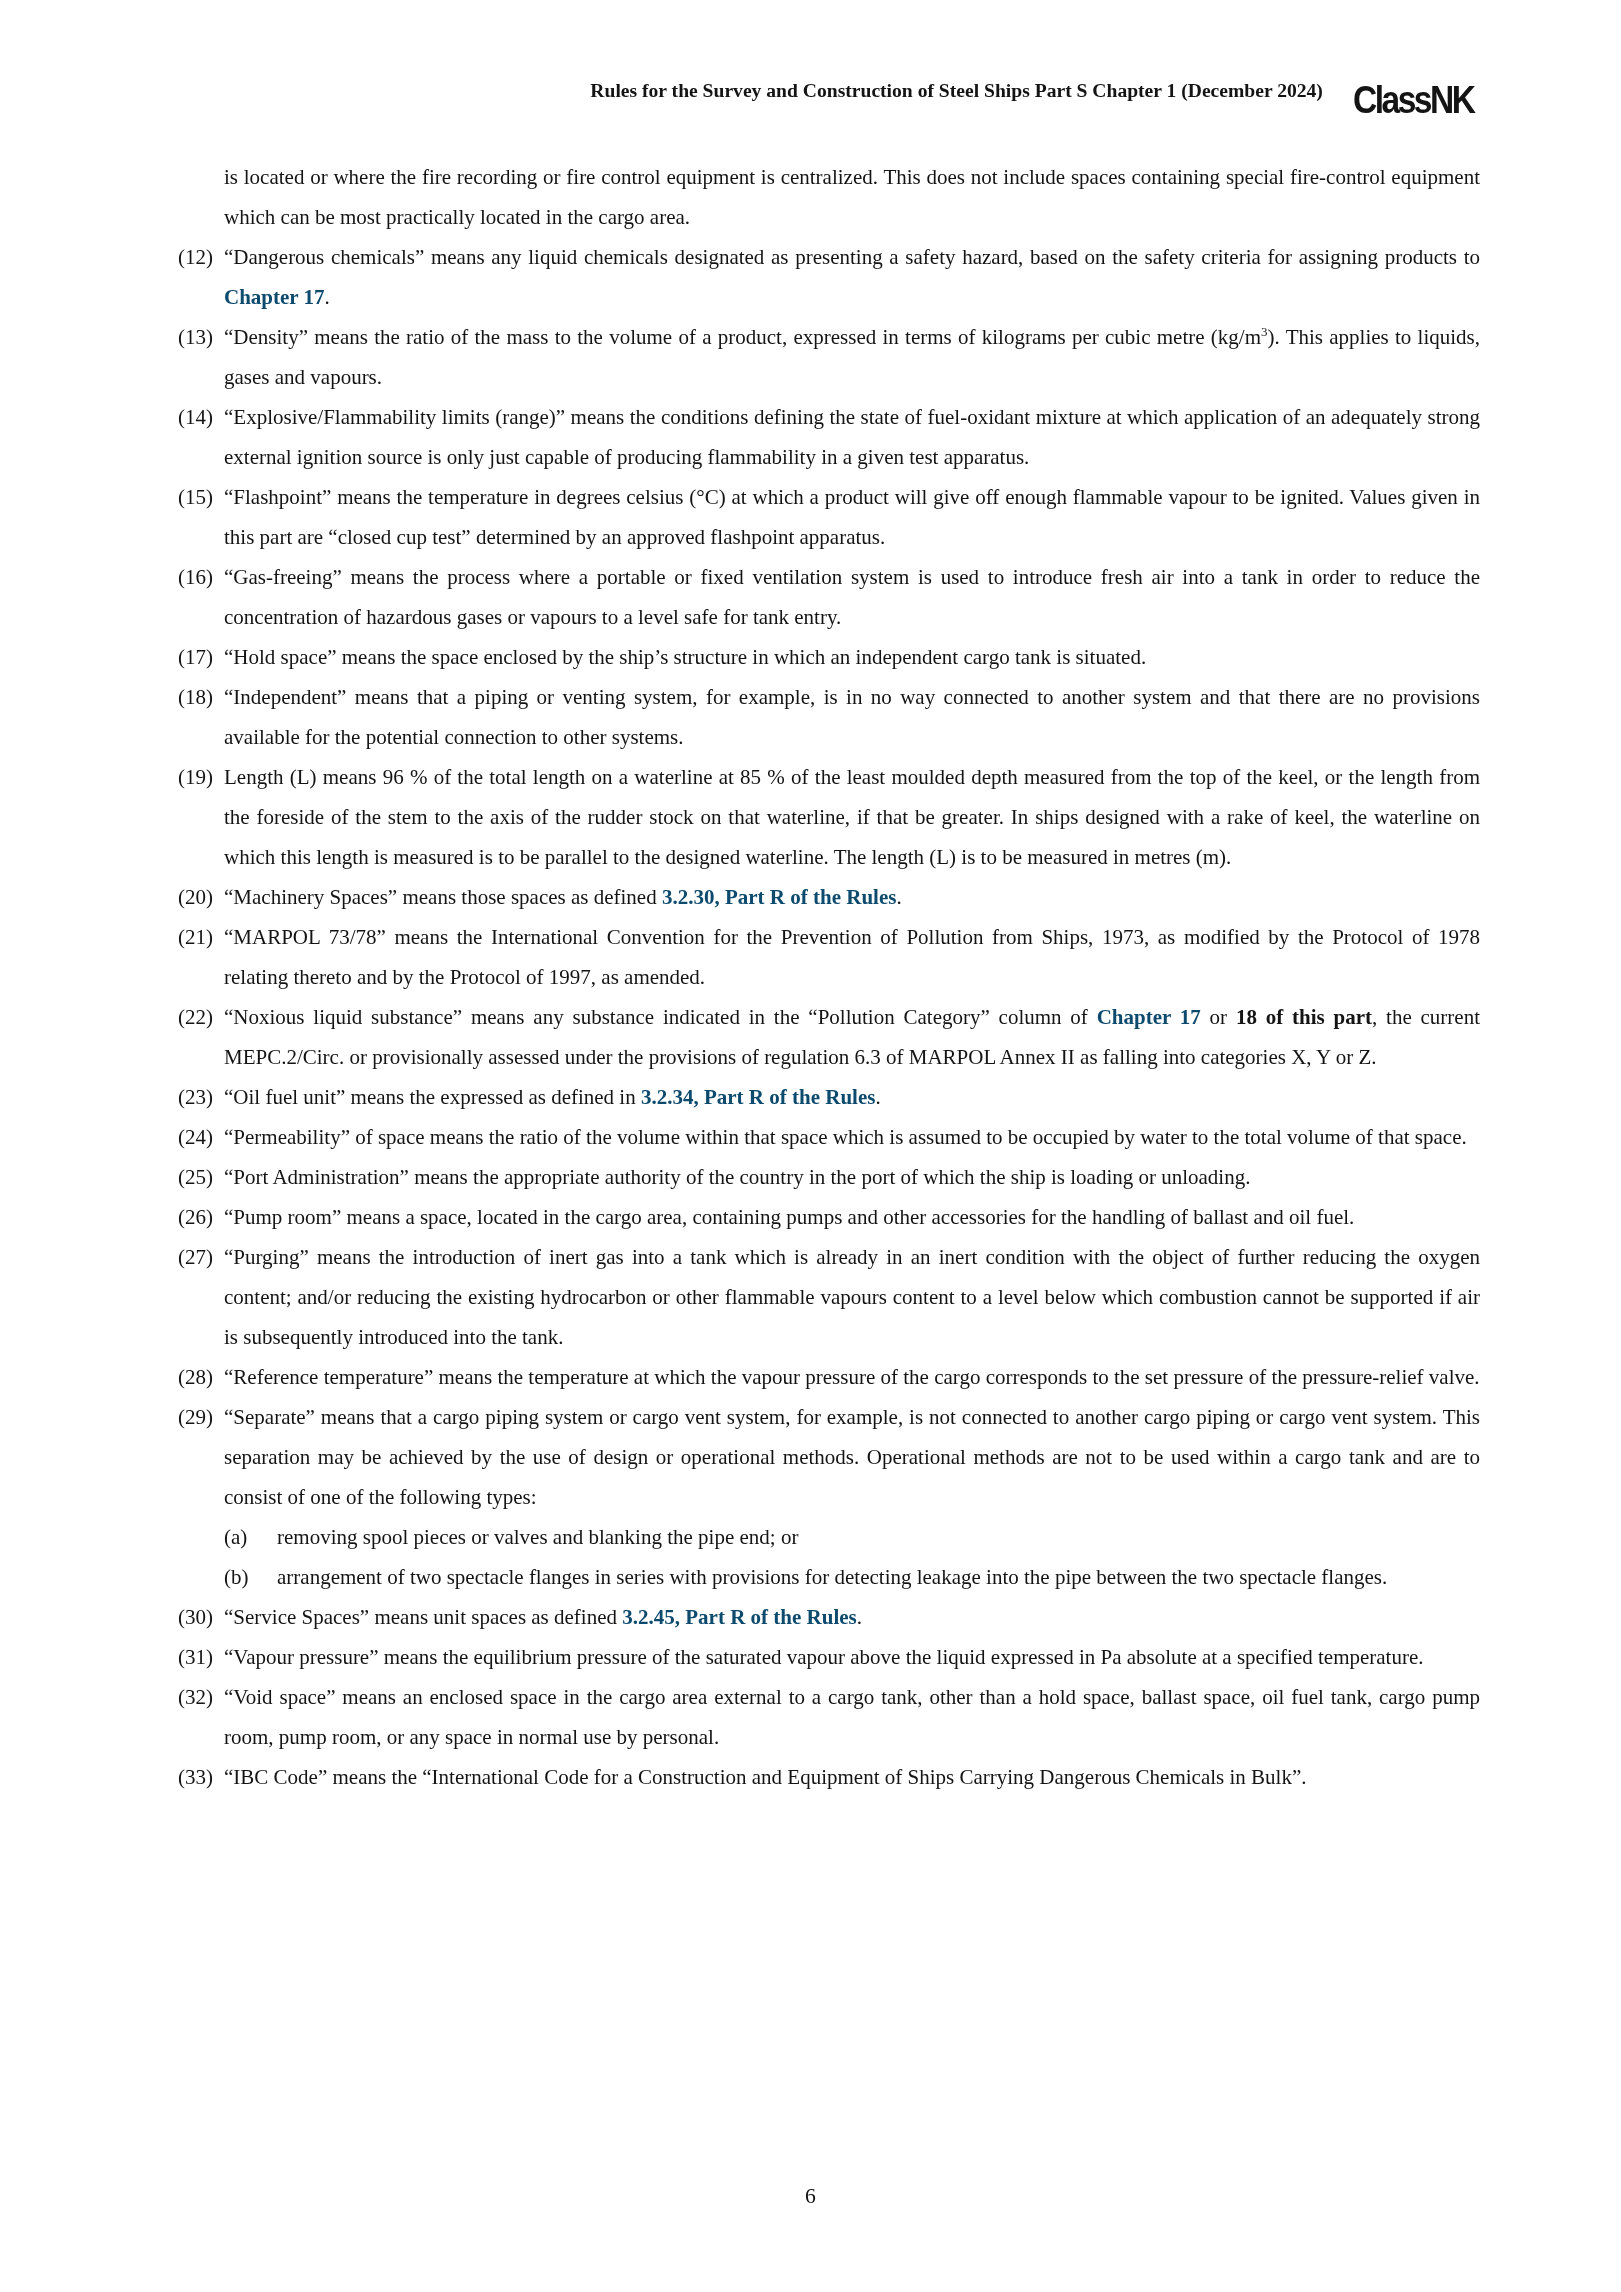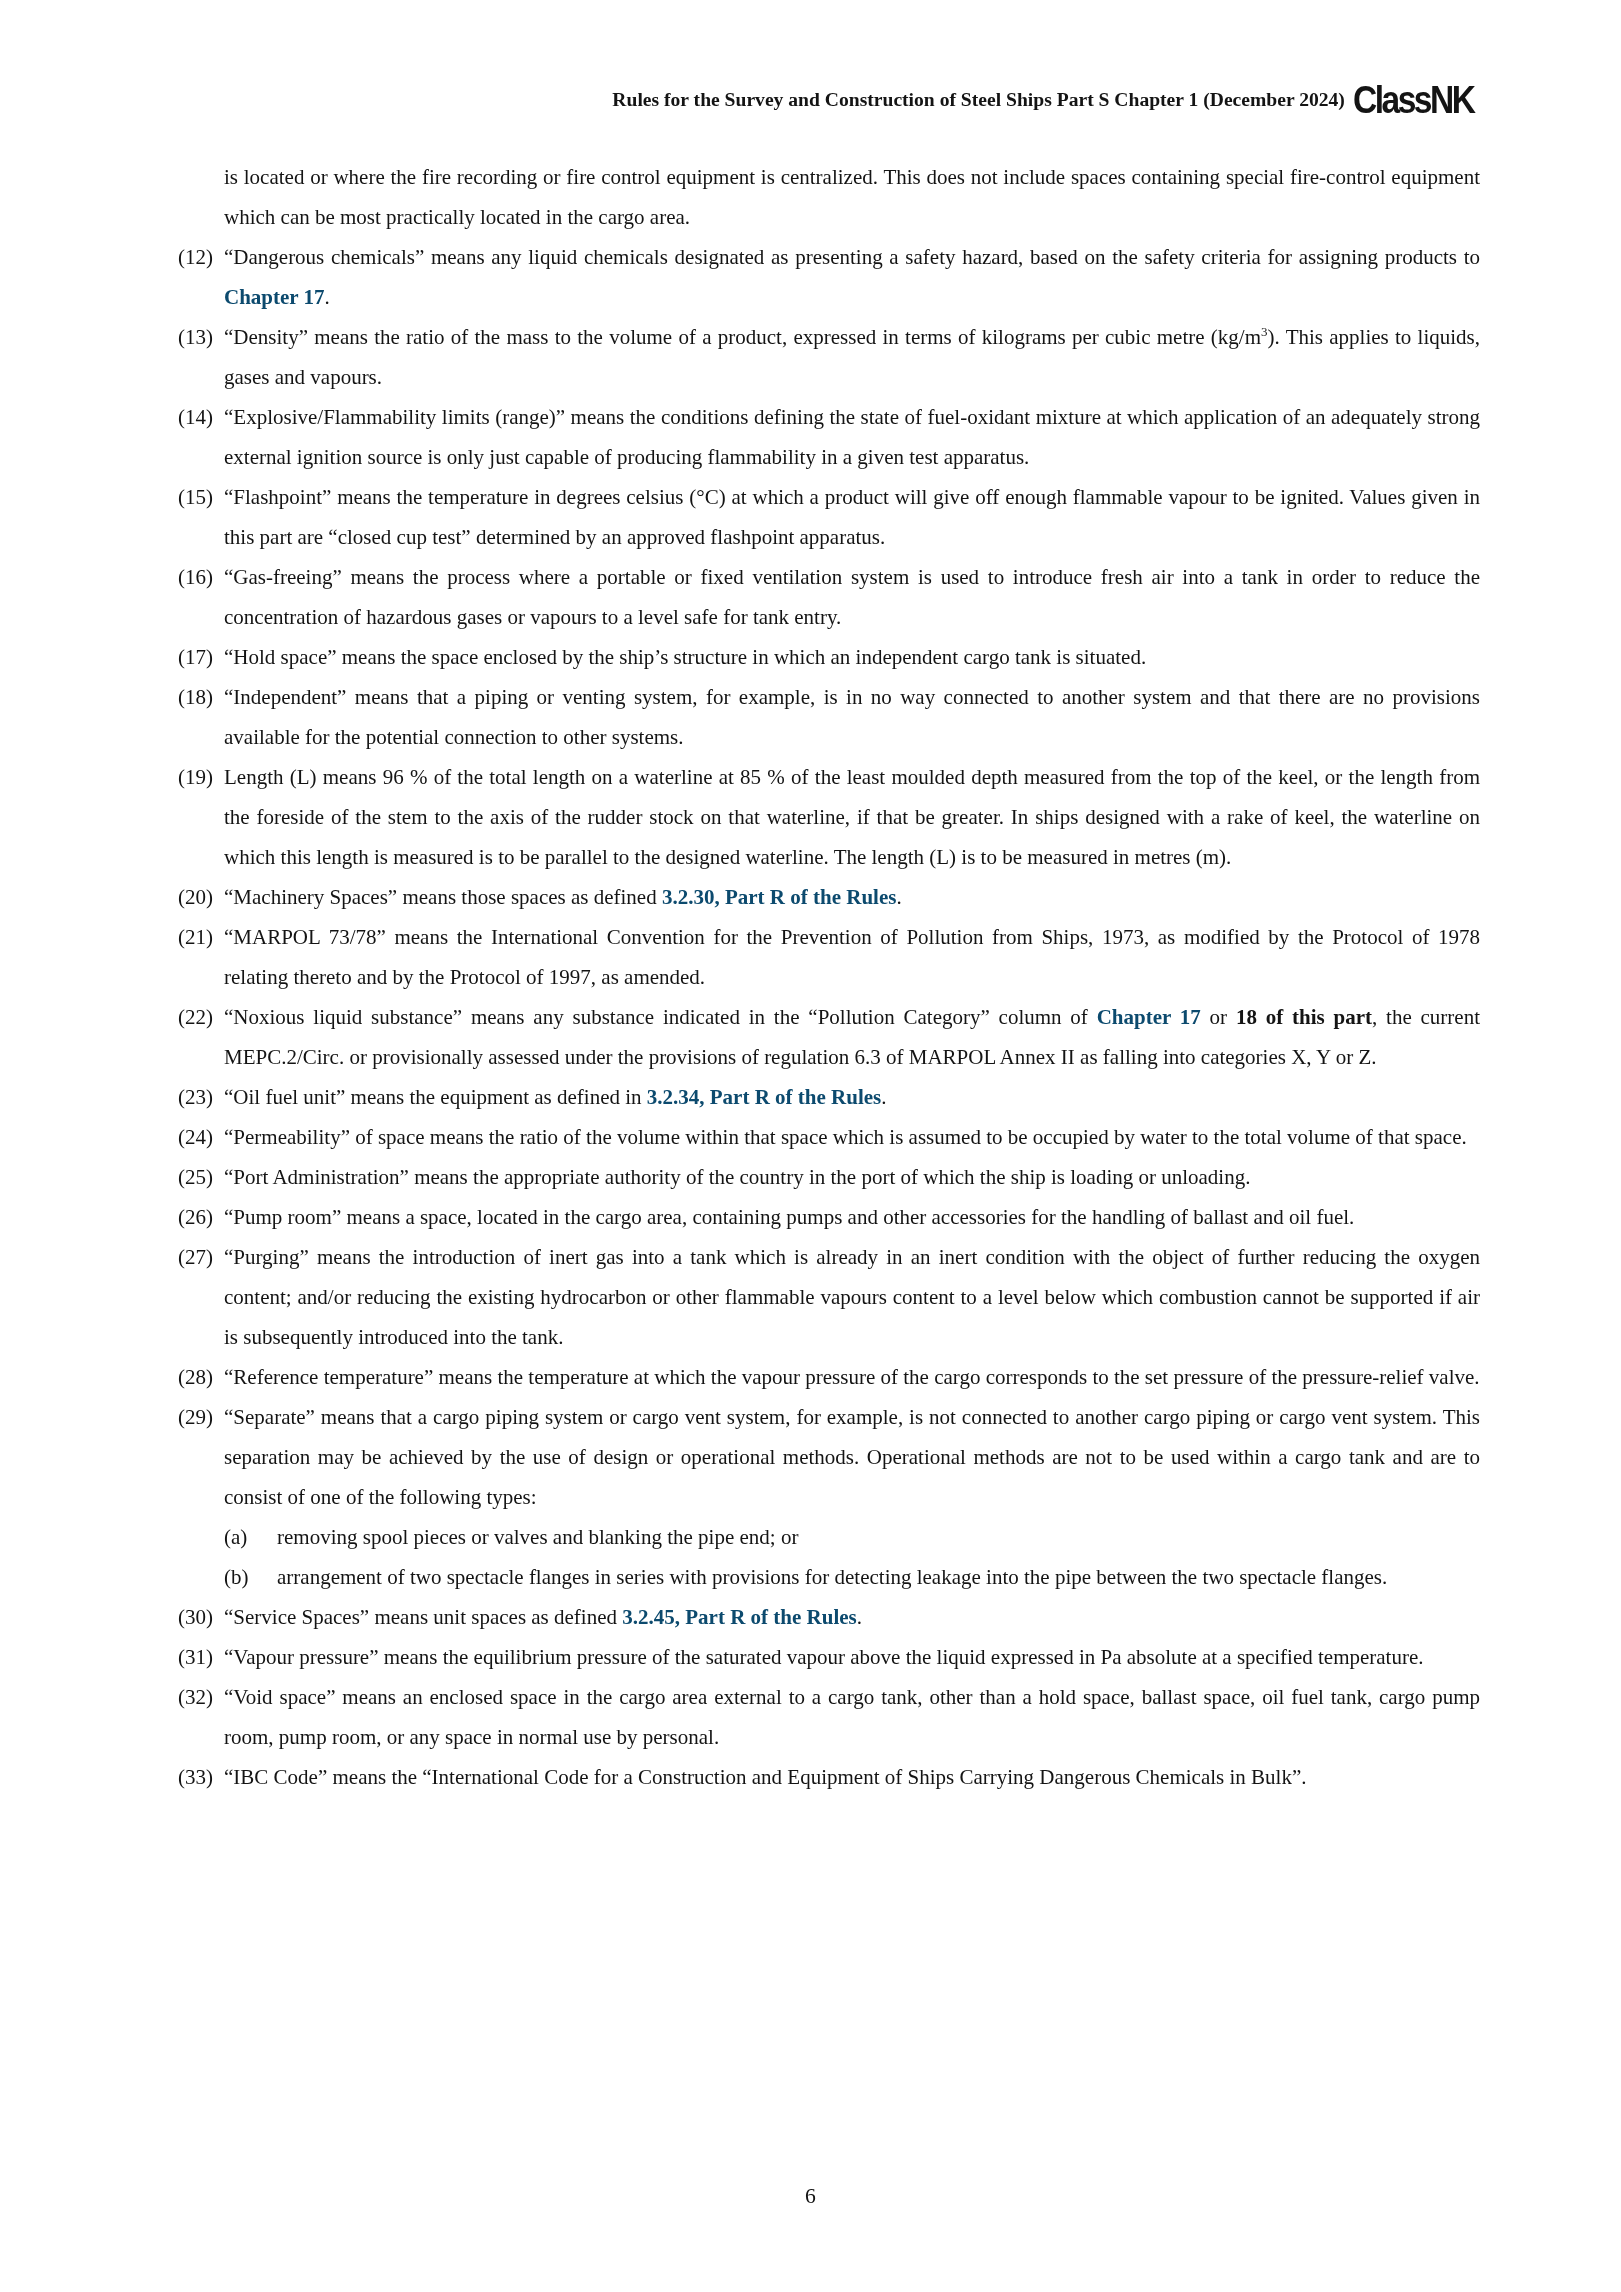--- a/index.html
+++ b/index.html
@@ -13,22 +13,21 @@
     color: #141414;
     overflow: hidden;
   }
   .header {
     position: absolute;
     top: 80px;
     left: 0;
     right: 128px;
     display: flex;
     justify-content: flex-end;
-    align-items: center;
-    gap: 8px;
+    gap: 30px;
   }
   .header-title {
     font-weight: bold;
     font-size: 19.6px;
     white-space: nowrap;
   }
   .logo {
     font-family: "Liberation Sans", sans-serif;
     font-weight: bold;
     font-size: 39px;
@@ -79,21 +78,21 @@
       <div class="para"><span class="num">(13)</span><span>“Density” means the ratio of the mass to the volume of a product, expressed in terms of kilograms per cubic metre (kg/m</span><span class="seg-sup">3</span><span>). This applies to liquids, gases and vapours.</span></div>
       <div class="para"><span class="num">(14)</span><span>“Explosive/Flammability limits (range)” means the conditions defining the state of fuel-oxidant mixture at which application of an adequately strong external ignition source is only just capable of producing flammability in a given test apparatus.</span></div>
       <div class="para"><span class="num">(15)</span><span>“Flashpoint” means the temperature in degrees celsius (°C) at which a product will give off enough flammable vapour to be ignited. Values given in this part are “closed cup test” determined by an approved flashpoint apparatus.</span></div>
       <div class="para"><span class="num">(16)</span><span>“Gas-freeing” means the process where a portable or fixed ventilation system is used to introduce fresh air into a tank in order to reduce the concentration of hazardous gases or vapours to a level safe for tank entry.</span></div>
       <div class="para"><span class="num">(17)</span><span>“Hold space” means the space enclosed by the ship’s structure in which an independent cargo tank is situated.</span></div>
       <div class="para"><span class="num">(18)</span><span>“Independent” means that a piping or venting system, for example, is in no way connected to another system and that there are no provisions available for the potential connection to other systems.</span></div>
       <div class="para"><span class="num">(19)</span><span class="seg-italic">Length (L)</span><span> means 96 % of the total length on a waterline at 85 % of the least moulded depth measured from the top of the keel, or the length from the foreside of the stem to the axis of the rudder stock on that waterline, if that be greater. In ships designed with a rake of keel, the waterline on which this length is measured is to be parallel to the designed waterline. The length (</span><span class="seg-italic">L</span><span>) is to be measured in metres (m).</span></div>
       <div class="para"><span class="num">(20)</span><span>“Machinery Spaces” means those spaces as defined </span><span class="seg-link">3.2.30, Part R of the Rules</span><span>.</span></div>
       <div class="para"><span class="num">(21)</span><span>“</span><span class="seg-italic">MARPOL</span><span> 73/78” means the International Convention for the Prevention of Pollution from Ships, 1973, as modified by the Protocol of 1978 relating thereto and by the Protocol of 1997, as amended.</span></div>
       <div class="para"><span class="num">(22)</span><span>“Noxious liquid substance” means any substance indicated in the “Pollution Category” column of </span><span class="seg-link">Chapter 17</span><span> or </span><span class="seg-bold">18 of this part</span><span>, the current </span><span class="seg-italic">MEPC.2/Circ.</span><span> or provisionally assessed under the provisions of regulation 6.3 of </span><span class="seg-italic">MARPOL</span><span> Annex II as falling into categories </span><span class="seg-italic">X, Y</span><span> or </span><span class="seg-italic">Z</span><span>.</span></div>
-      <div class="para"><span class="num">(23)</span><span>“Oil fuel unit” means the equipment as defined in </span><span class="seg-link">3.2.34, Part R of the Rules</span><span>.</span></div>
+      <div class="para"><span class="num">(23)</span><span>“Oil fuel unit” means the expressed as defined in </span><span class="seg-link">3.2.34, Part R of the Rules</span><span>.</span></div>
       <div class="para"><span class="num">(24)</span><span>“Permeability” of space means the ratio of the volume within that space which is assumed to be occupied by water to the total volume of that space.</span></div>
       <div class="para"><span class="num">(25)</span><span>“Port Administration” means the appropriate authority of the country in the port of which the ship is loading or unloading.</span></div>
       <div class="para"><span class="num">(26)</span><span>“Pump room” means a space, located in the cargo area, containing pumps and other accessories for the handling of ballast and oil fuel.</span></div>
       <div class="para"><span class="num">(27)</span><span>“Purging” means the introduction of inert gas into a tank which is already in an inert condition with the object of further reducing the oxygen content; and/or reducing the existing hydrocarbon or other flammable vapours content to a level below which combustion cannot be supported if air is subsequently introduced into the tank.</span></div>
       <div class="para"><span class="num">(28)</span><span>“Reference temperature” means the temperature at which the vapour pressure of the cargo corresponds to the set pressure of the pressure-relief valve.</span></div>
       <div class="para"><span class="num">(29)</span><span>“Separate” means that a cargo piping system or cargo vent system, for example, is not connected to another cargo piping or cargo vent system. This separation may be achieved by the use of design or operational methods. Operational methods are not to be used within a cargo tank and are to consist of one of the following types:</span></div>
       <div class="para sub"><span class="num">(a)</span><span>removing spool pieces or valves and blanking the pipe end; or</span></div>
       <div class="para sub"><span class="num">(b)</span><span>arrangement of two spectacle flanges in series with provisions for detecting leakage into the pipe between the two spectacle flanges.</span></div>
       <div class="para"><span class="num">(30)</span><span>“Service Spaces” means unit spaces as defined </span><span class="seg-link">3.2.45, Part R of the Rules</span><span>.</span></div>
       <div class="para"><span class="num">(31)</span><span>“Vapour pressure” means the equilibrium pressure of the saturated vapour above the liquid expressed in </span><span class="seg-italic">Pa</span><span> absolute at a specified temperature.</span></div>

